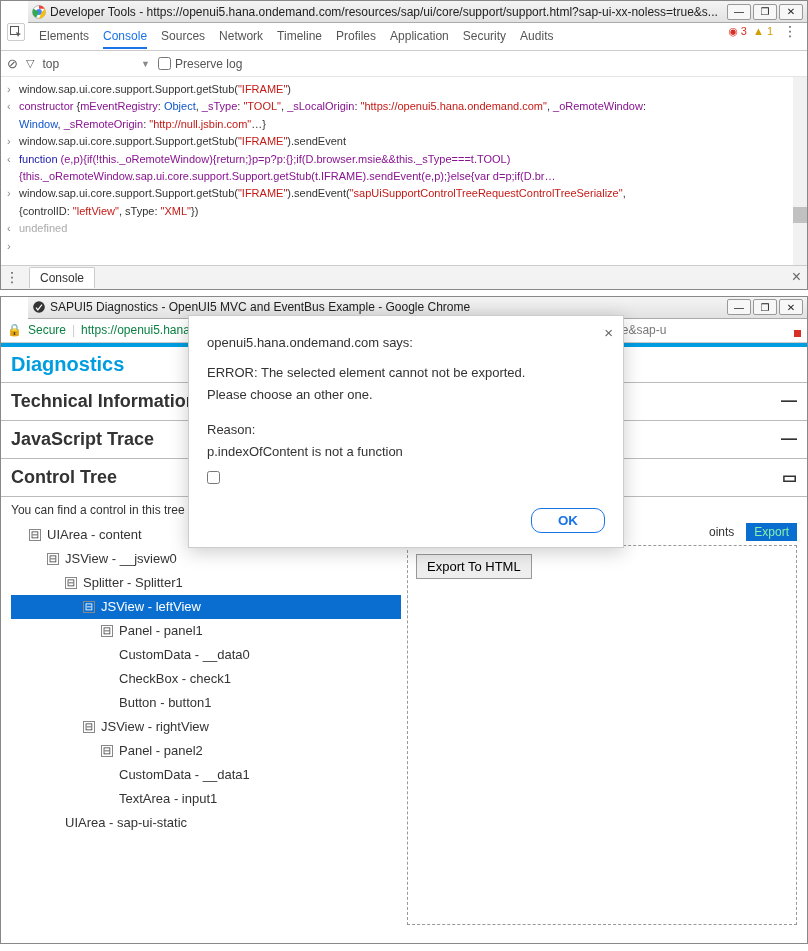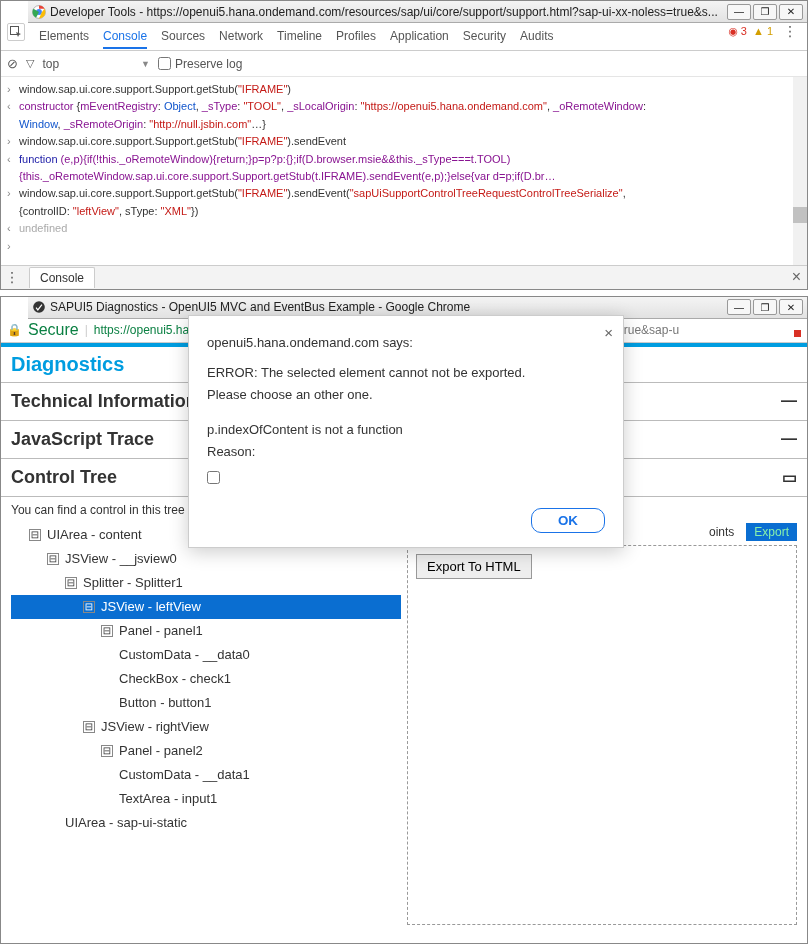--- a/index.html
+++ b/index.html
@@ -44,21 +44,21 @@
   
   .drawer { display:flex; align-items:center; height:24px; border-top:1px solid #ccc; background:#f3f3f3;}
   .drawer .dtab { border:1px solid #ccc; border-bottom:none; background:#fff; padding:3px 10px; margin-left:6px; font-size:12px; border-radius:2px 2px 0 0;}
   .drawer .close { margin-left:auto; margin-right:6px; font-size:16px; color:#666; cursor:pointer;}
 
   
   .gap { height:6px; background:#fff; }
 
   
   .addrbar { display:flex; align-items:center; height:24px; border-bottom:1px solid #ccc; padding:0 6px; font-size:12px; gap:6px;}
-  .secure { color:#0b8043; font-size:16px;}
+  .secure { color:#0b8043; font-size:12px;}
   .url { flex:1; white-space:nowrap; overflow:hidden; text-overflow:ellipsis; color:#777;}
   .url .origin { color:#0b8043;}
   .favx { width:14px;height:14px; }
   .diag-band { height:4px; background:#009de0; }
   .diag-title { font-size:20px; color:#009de0; font-weight:bold; padding:6px 10px; border-bottom:1px solid #bbb;}
   .sect { display:flex; align-items:center; justify-content:space-between; padding:8px 10px; border-bottom:1px solid #bbb;}
   .sect h3 { font-size:18px; font-weight:bold; color:#333;}
   .sect .ctl { font-size:16px; font-weight:bold; color:#333;}
   .subtext { padding:6px 10px; font-size:12px; color:#333;}
 
@@ -317,22 +317,22 @@
     </div>
   </div>
 </div>
 
 <div class="modal">
   <div class="mclose">×</div>
   <p class="mtitle">openui5.hana.ondemand.com says:</p>
   <p>ERROR: The selected element cannot not be exported.</p>
   <p>Please choose an other one.</p>
   <div class="spacer"></div>
+  <p>Reason:</p>
   <p>p.indexOfContent is not a function</p>
-  <p>Reason:</p>
   <div class="prevent">
     <input type="checkbox" style="">
   </div>
   <div class="actions">
     <button class="okbtn">OK</button>
   </div>
 </div>
 
 </div>
 

